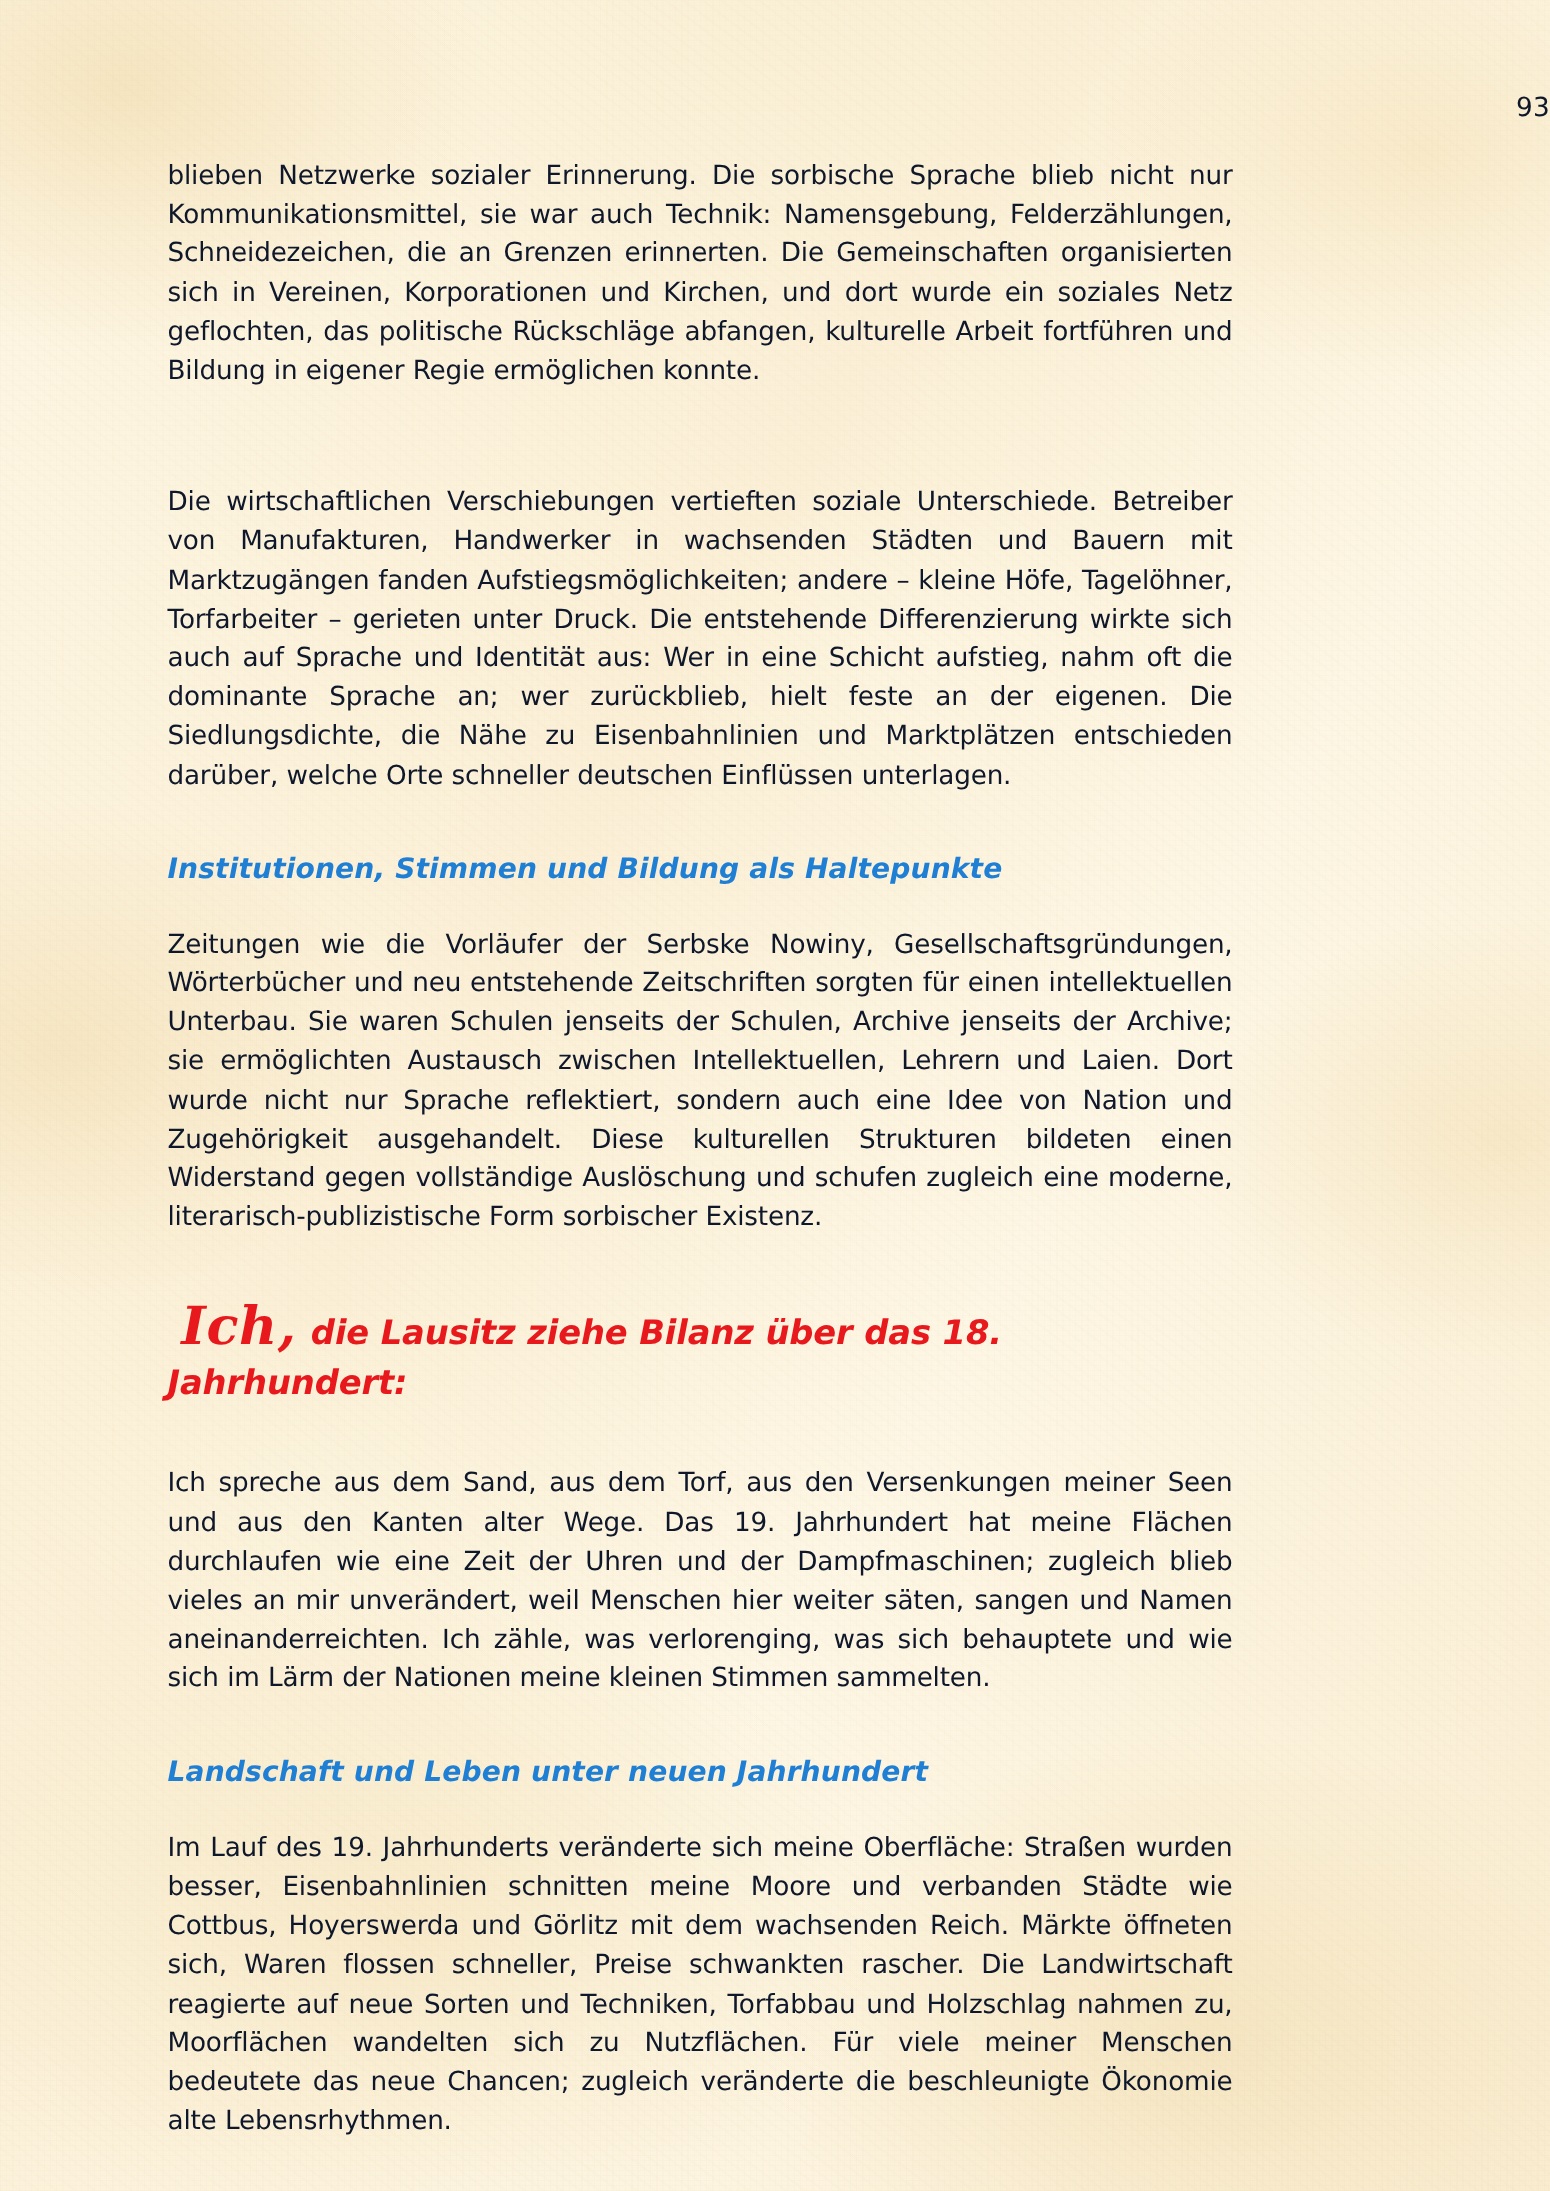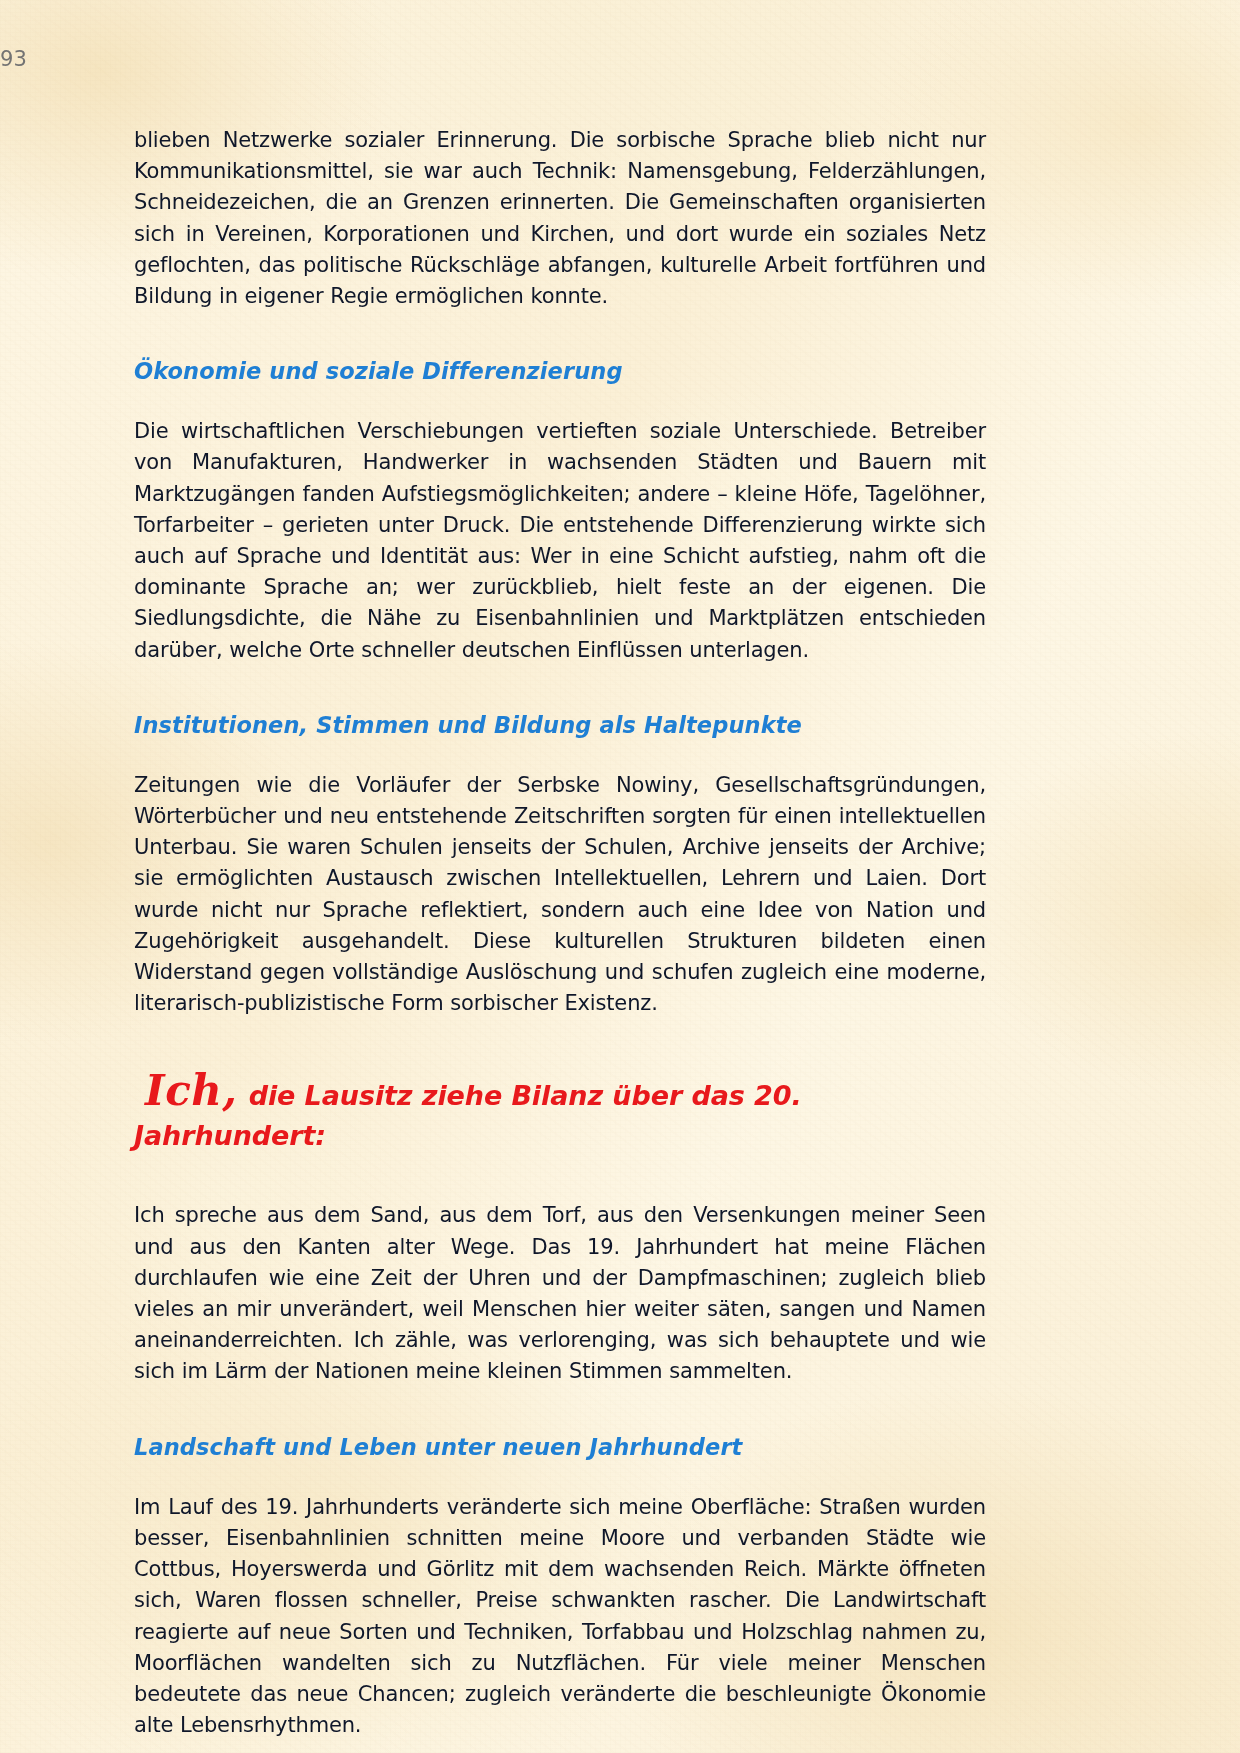--- a/index.html
+++ b/index.html
@@ -50,26 +50,26 @@
   .page {
     position: relative;
     z-index: 2;
     width: 1240px;
     height: 1753px;
     box-sizing: border-box;
   }
 
   .page-number {
     position: absolute;
-    top: 47px;
+    top: 74px;
     left: 0;
     width: 1240px;
-    text-align: left;
+    text-align: right;
     font-size: 21px;
-    color: #737373;
+    color: #0f172a;
     font-family: "DejaVu Sans", sans-serif;
     letter-spacing: 0.2px;
   }
 
   .content {
     position: absolute;
     left: 134px;
     top: 125px;
     width: 852px;
   }
@@ -131,37 +131,36 @@
 <div class="page">
 
   <div class="page-number">93</div>
 
   <div class="content">
 
     <p class="body-text">blieben Netzwerke sozialer Erinnerung. Die sorbische Sprache blieb nicht nur Kommunikationsmittel, sie war auch Technik: Namensgebung, Felderzählungen, Schneidezeichen, die an Grenzen erinnerten. Die Gemeinschaften organisierten sich in Vereinen, Korporationen und Kirchen, und dort wurde ein soziales Netz geflochten, das politische Rückschläge abfangen, kulturelle Arbeit fortführen und Bildung in eigener Regie ermöglichen konnte.</p>
 
     <div class="spacer-lg"></div>
 
-    <h2 class="section-heading">Ökonomie und soziale Differenzierung</h2>
 
     <div class="spacer-md"></div>
 
     <p class="body-text">Die wirtschaftlichen Verschiebungen vertieften soziale Unterschiede. Betreiber von Manufakturen, Handwerker in wachsenden Städten und Bauern mit Marktzugängen fanden Aufstiegsmöglichkeiten; andere – kleine Höfe, Tagelöhner, Torfarbeiter – gerieten unter Druck. Die entstehende Differenzierung wirkte sich auch auf Sprache und Identität aus: Wer in eine Schicht aufstieg, nahm oft die dominante Sprache an; wer zurückblieb, hielt feste an der eigenen. Die Siedlungsdichte, die Nähe zu Eisenbahnlinien und Marktplätzen entschieden darüber, welche Orte schneller deutschen Einflüssen unterlagen.</p>
 
     <div class="spacer-lg"></div>
 
     <h2 class="section-heading">Institutionen, Stimmen und Bildung als Haltepunkte</h2>
 
     <div class="spacer-md"></div>
 
     <p class="body-text">Zeitungen wie die Vorläufer der Serbske Nowiny, Gesellschaftsgründungen, Wörterbücher und neu entstehende Zeitschriften sorgten für einen intellektuellen Unterbau. Sie waren Schulen jenseits der Schulen, Archive jenseits der Archive; sie ermöglichten Austausch zwischen Intellektuellen, Lehrern und Laien. Dort wurde nicht nur Sprache reflektiert, sondern auch eine Idee von Nation und Zugehörigkeit ausgehandelt. Diese kulturellen Strukturen bildeten einen Widerstand gegen vollständige Auslöschung und schufen zugleich eine moderne, literarisch-publizistische Form sorbischer Existenz.</p>
 
     <div class="spacer-xl"></div>
 
-    <h1 class="voice-heading"><span class="drop-script">Ich,</span><span> die Lausitz ziehe Bilanz über das 20. Jahrhundert:</span></h1>
+    <h1 class="voice-heading"><span class="drop-script">Ich,</span><span> die Lausitz ziehe Bilanz über das 18. Jahrhundert:</span></h1>
 
     <div class="spacer-lg"></div>
 
     <p class="body-text">Ich spreche aus dem Sand, aus dem Torf, aus den Versenkungen meiner Seen und aus den Kanten alter Wege. Das 19. Jahrhundert hat meine Flächen durchlaufen wie eine Zeit der Uhren und der Dampfmaschinen; zugleich blieb vieles an mir unverändert, weil Menschen hier weiter säten, sangen und Namen aneinanderreichten. Ich zähle, was verlorenging, was sich behauptete und wie sich im Lärm der Nationen meine kleinen Stimmen sammelten.</p>
 
     <div class="spacer-lg"></div>
 
     <h2 class="section-heading">Landschaft und Leben unter neuen Jahrhundert</h2>
 
     <div class="spacer-md"></div>

